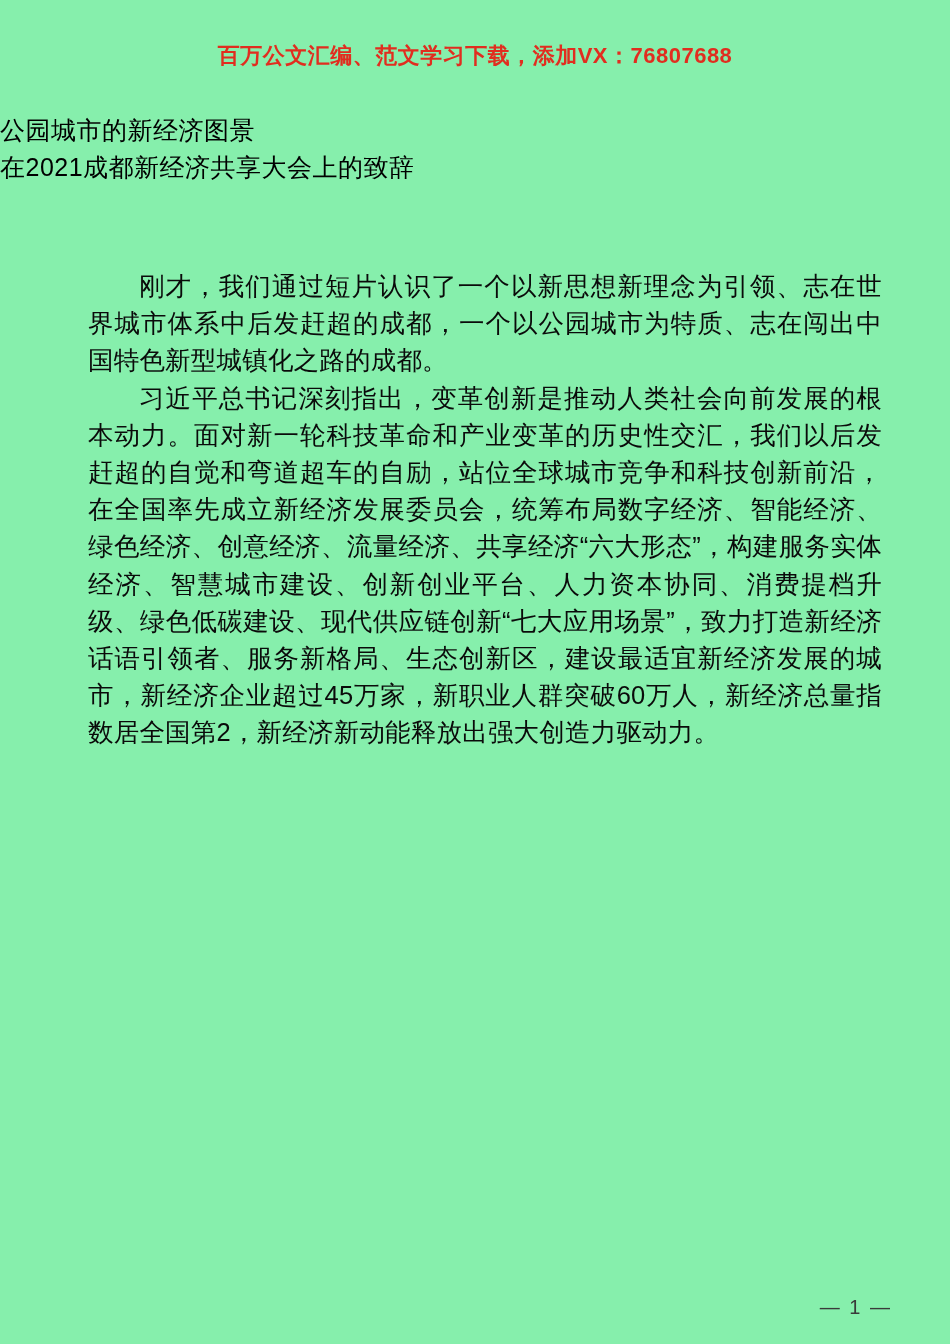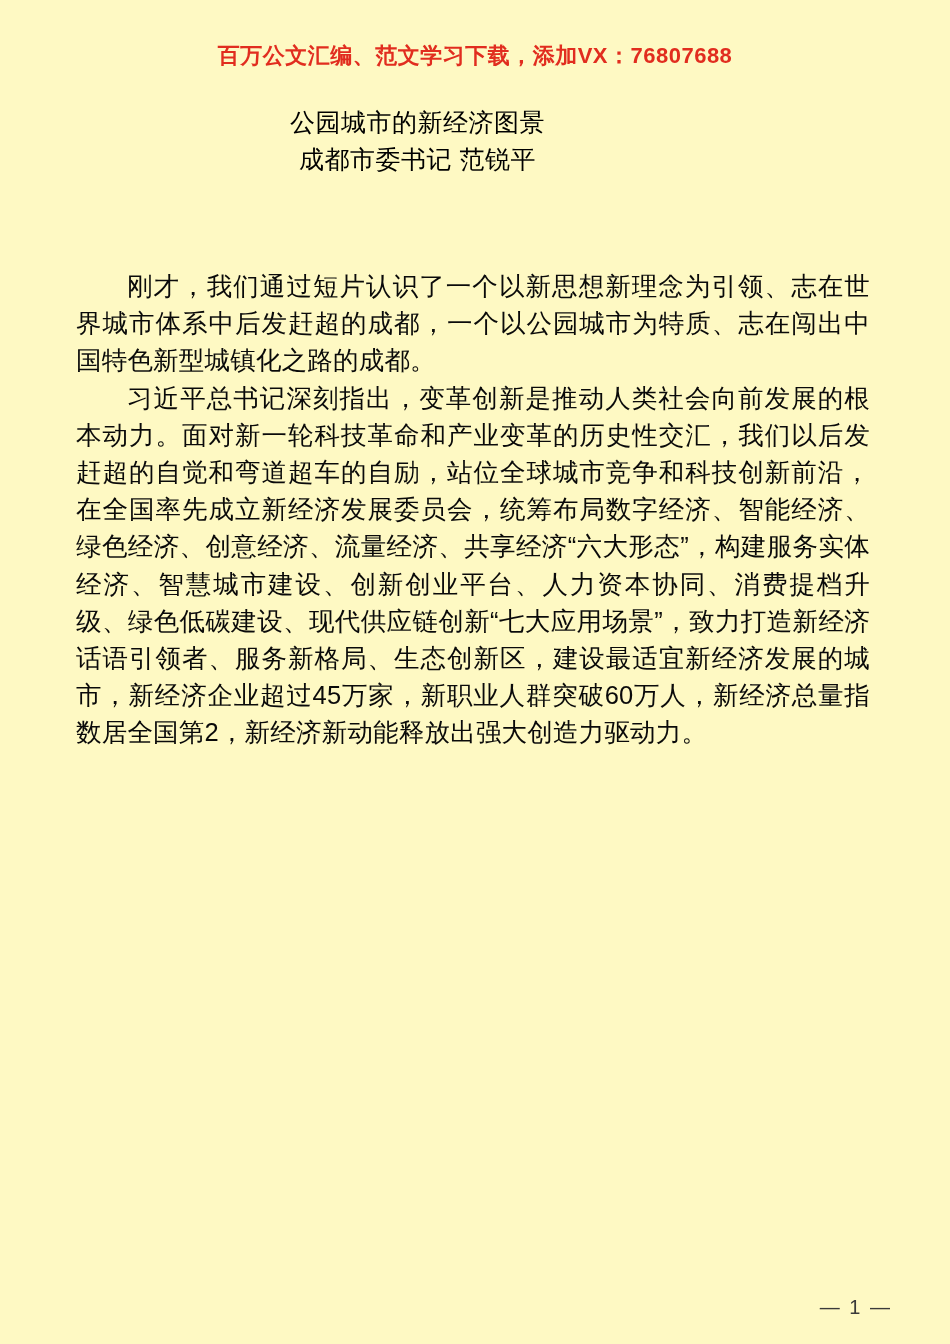--- a/index.html
+++ b/index.html
@@ -10,21 +10,21 @@
   body {
     width: 950px;
     height: 1344px;
     position: relative;
     font-family: "Liberation Sans", "DejaVu Sans", sans-serif;
     overflow: hidden;
   }
   .page {
     position: absolute;
     inset: 0;
-    background: #fef9c3;
+    background: #86efac;
     text-decoration: underline;
   }
 
   
   .promo {
     position: absolute;
     top: 42px;
     left: 0;
     width: 950px;
     text-align: center;
@@ -32,38 +32,38 @@
     font-size: 22px;
     font-weight: 700;
     letter-spacing: 0.5px;
     line-height: 28px;
     white-space: nowrap;
   }
 
   
   .title-block {
     position: absolute;
-    top: 104px;
+    top: 112px;
     left: 0;
     width: 835px;
-    text-align: center;
+    text-align: left;
   }
   .title-line {
     font-size: 25px;
     line-height: 37px;
     color: #000000;
     font-weight: 400;
     letter-spacing: 0.5px;
   }
 
   
   .body-col {
     position: absolute;
     top: 268px;
-    left: 76px;
+    left: 88px;
     width: 794px;
   }
   .para {
     font-size: 25.5px;
     line-height: 37.2px;
     color: #0a0a0a;
     text-align: justify;
     text-justify: inter-ideograph;
     text-indent: 2em;
     margin: 0;
@@ -89,21 +89,21 @@
 </style>
 </head>
 <body>
 
 <div class="page">
 
   <div class="promo">百万公文汇编、范文学习下载，添加VX：76807688</div>
 
   <div class="title-block">
     <div class="title-line">公园城市的新经济图景</div>
-    <div class="title-line">成都市委书记  范锐平</div>
+    <div class="title-line">在2021成都新经济共享大会上的致辞</div>
   </div>
 
   <div class="body-col">
     <p class="para">刚才，我们通过短片认识了一个以新思想新理念为引领、志在世界城市体系中后发赶超的成都，一个以公园城市为特质、志在闯出中国特色新型城镇化之路的成都。</p>
     <p class="para">习近平总书记深刻指出，变革创新是推动人类社会向前发展的根本动力。面对新一轮科技革命和产业变革的历史性交汇，我们以后发赶超的自觉和弯道超车的自励，站位全球城市竞争和科技创新前沿，在全国率先成立新经济发展委员会，统筹布局数字经济、智能经济、绿色经济、创意经济、流量经济、共享经济“六大形态”，构建服务实体经济、智慧城市建设、创新创业平台、人力资本协同、消费提档升级、绿色低碳建设、现代供应链创新“七大应用场景”，致力打造新经济话语引领者、服务新格局、生态创新区，建设最适宜新经济发展的城市，新经济企业超过45万家，新职业人群突破60万人，新经济总量指数居全国第2，新经济新动能释放出强大创造力驱动力。</p>
   </div>
 
   <div class="footer">
     <span class="page-num">— 1 —</span>
   </div>

